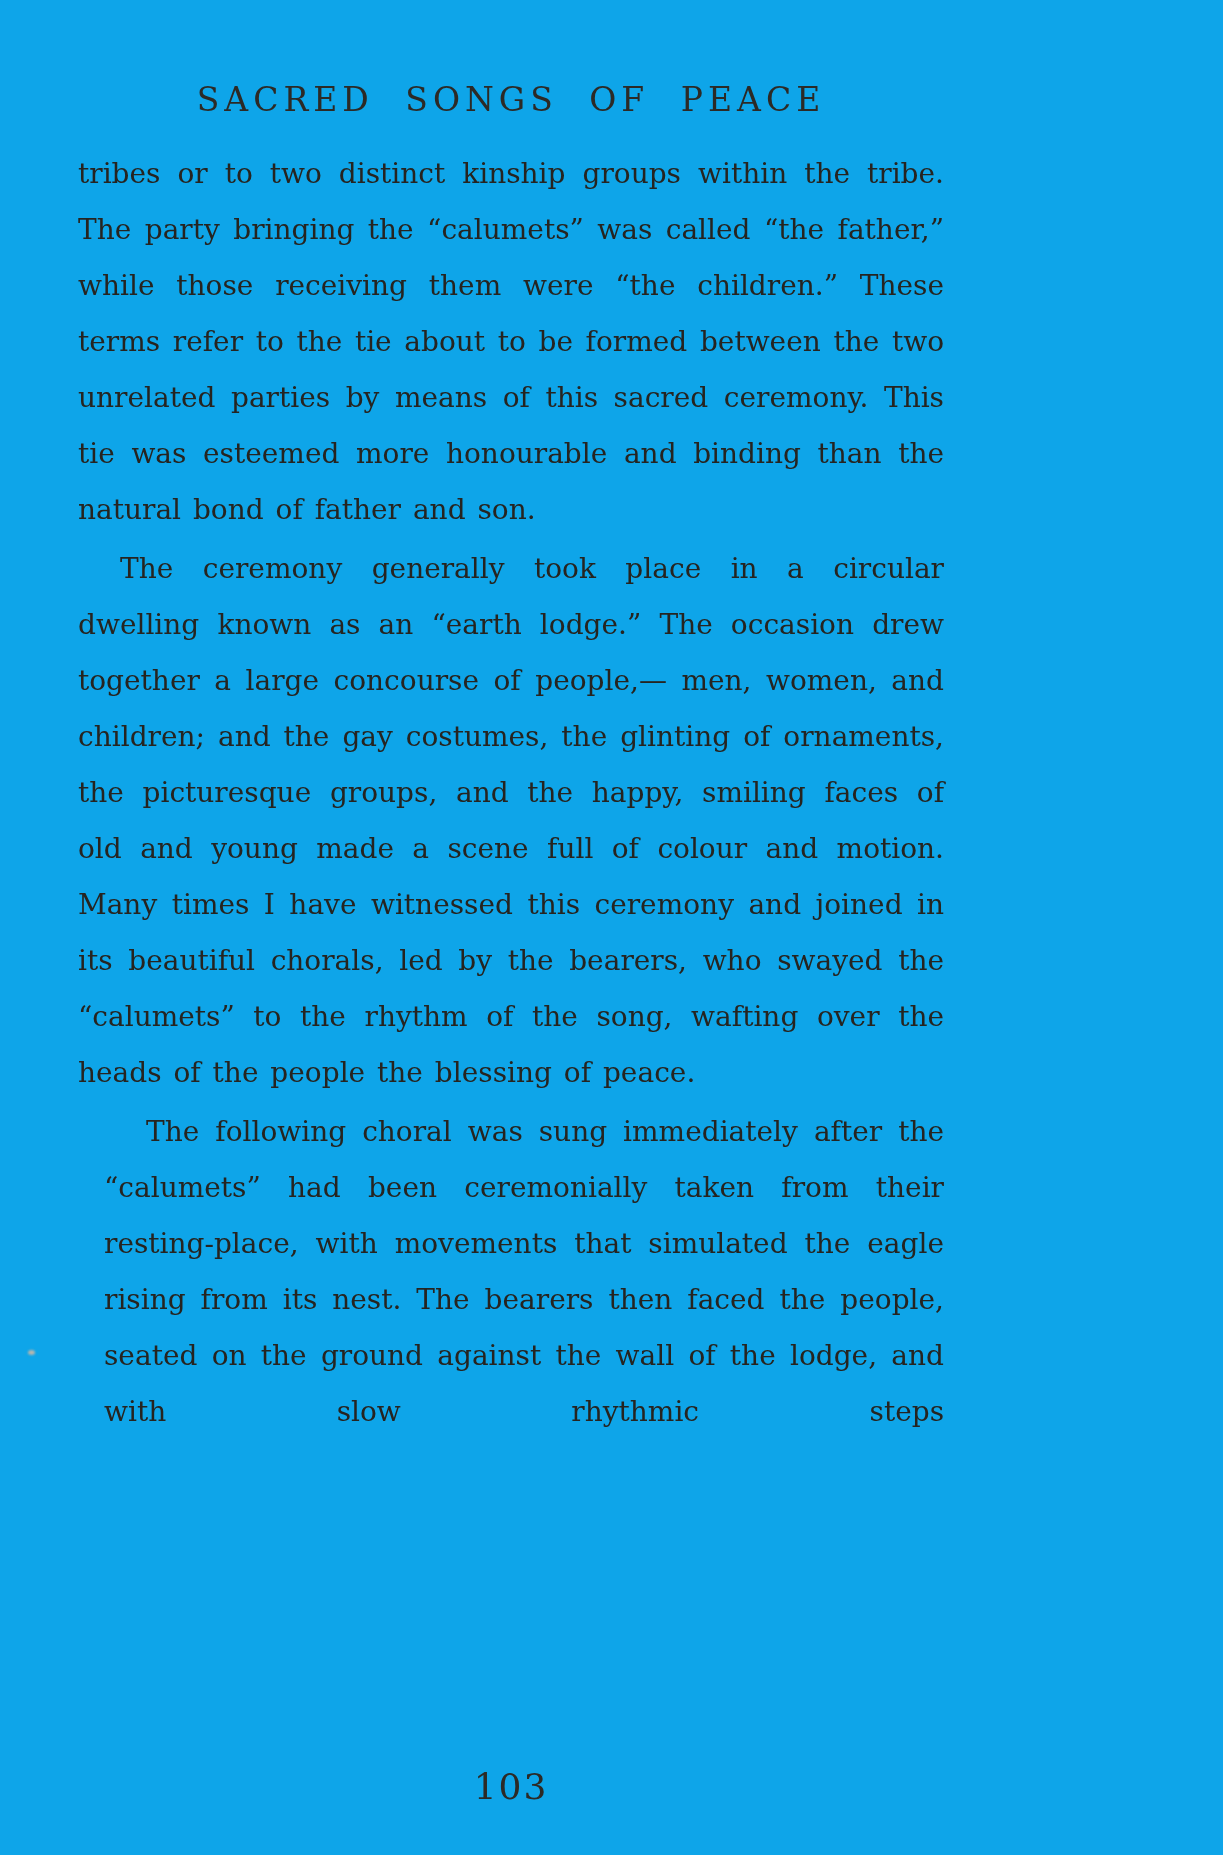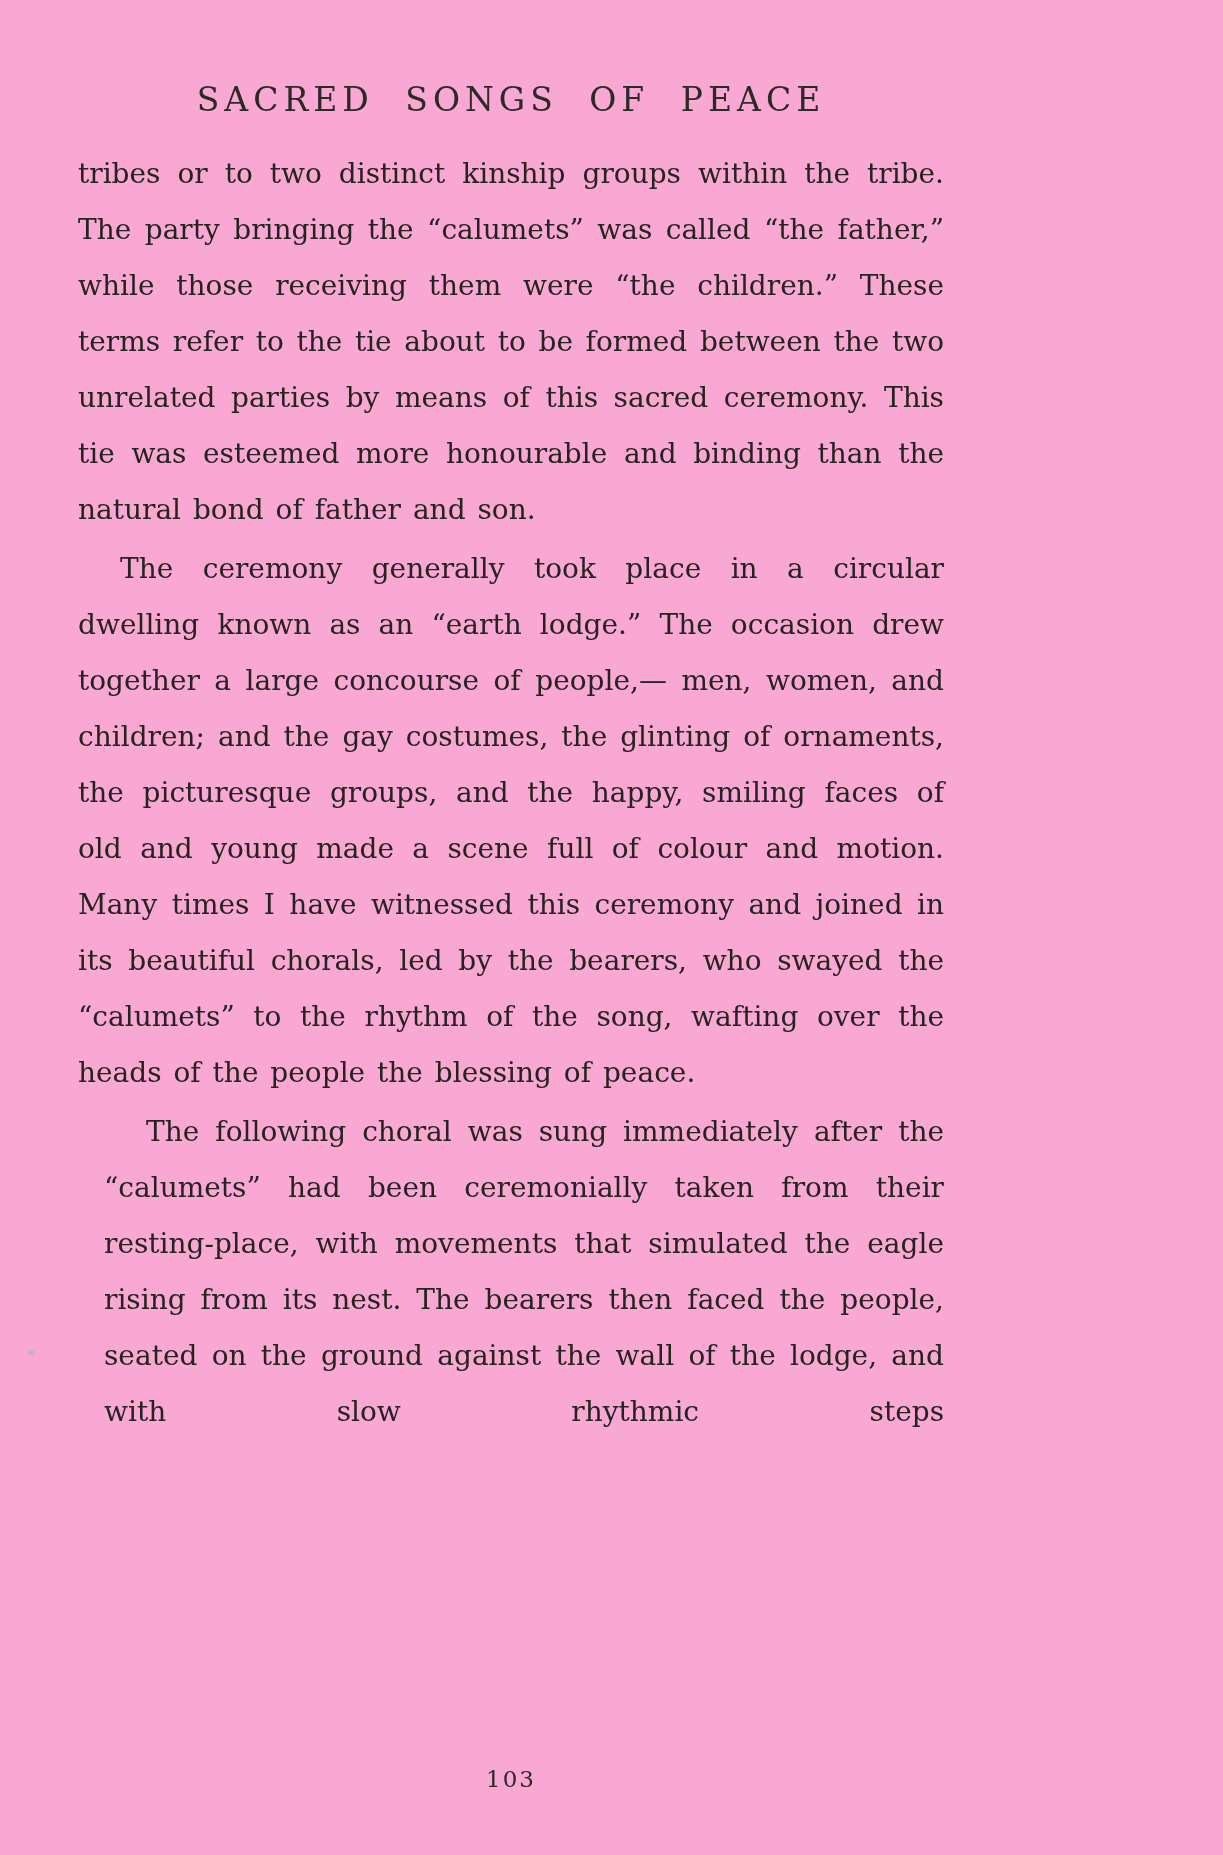--- a/index.html
+++ b/index.html
@@ -5,21 +5,21 @@
   html, body {
     margin: 0;
     padding: 0;
     background: #e9e7e1;
   }
   .page {
     position: relative;
     width: 1223px;
     height: 1855px;
     margin: 0 auto;
-    background: #f9a8d4;
+    background: #0ea5e9;
     box-sizing: border-box;
     font-family: "DejaVu Serif", "Liberation Serif", serif;
     color: #222019;
     overflow: hidden;
   }
   .header {
     position: absolute;
     top: 80px;
     left: 78px;
     width: 866px;
@@ -54,21 +54,21 @@
   .body-text p.justify-last {
     text-align-last: justify;
     margin-left: 26px;
   }
   .page-number {
     position: absolute;
     top: 1766px;
     left: 78px;
     width: 866px;
     text-align: center;
-    font-size: 23px;
+    font-size: 36px;
     letter-spacing: 2px;
     color: #2c2a26;
   }
   .scan-artifact {
     position: absolute;
     left: 28px;
     top: 1350px;
     width: 7px;
     height: 5px;
     border-radius: 50%;

